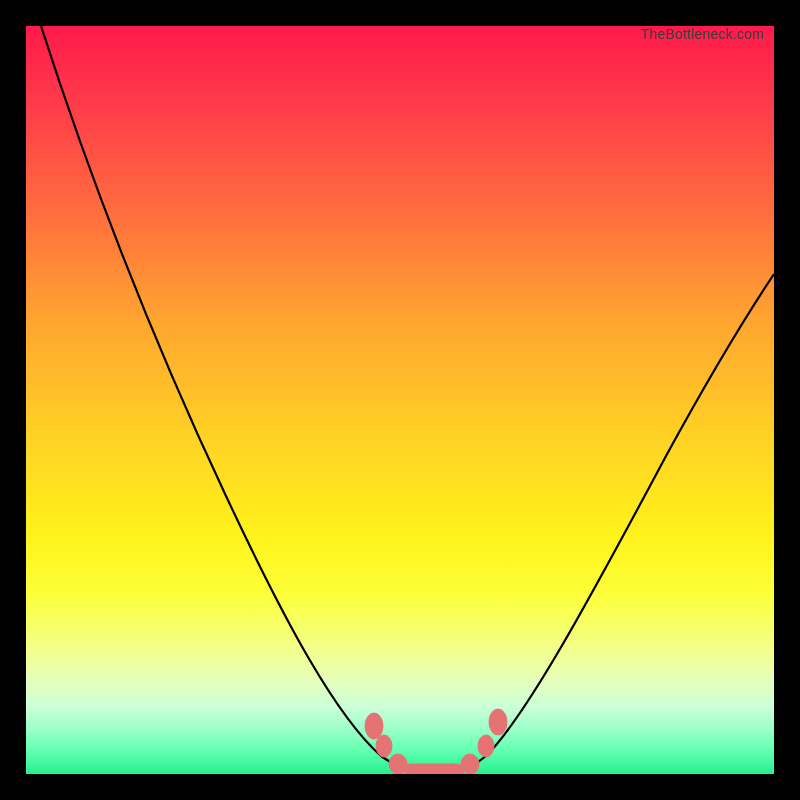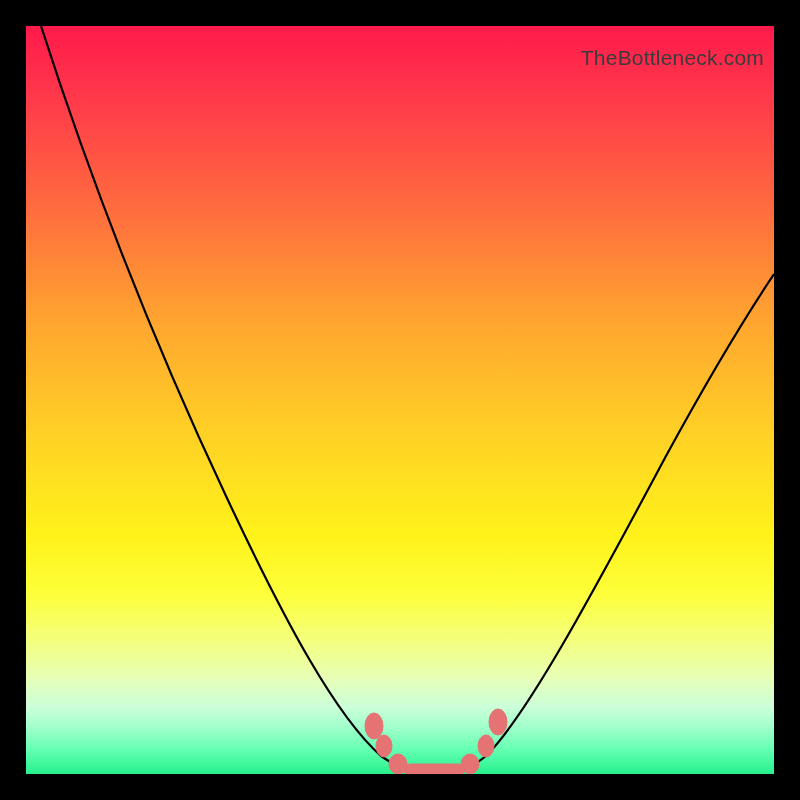--- a/index.html
+++ b/index.html
@@ -39,24 +39,24 @@
       #f4ff7c 82%,
       #e8ffb5 87%,
       #ccffd9 91%,
       #9cffc9 94%,
       #5fffb0 97%,
       #27f08c 100%
     );
   }
   .watermark {
     position: absolute;
-    top: 20px;
+    top: 0;
     right: 10px;
     color: #3b3b3b;
-    font-size: 21px;
+    font-size: 14px;
     font-weight: 400;
     letter-spacing: 0.2px;
     user-select: none;
   }
   svg.curve {
     position: absolute;
     inset: 0;
   }
   .curve path.line {
     fill: none;

